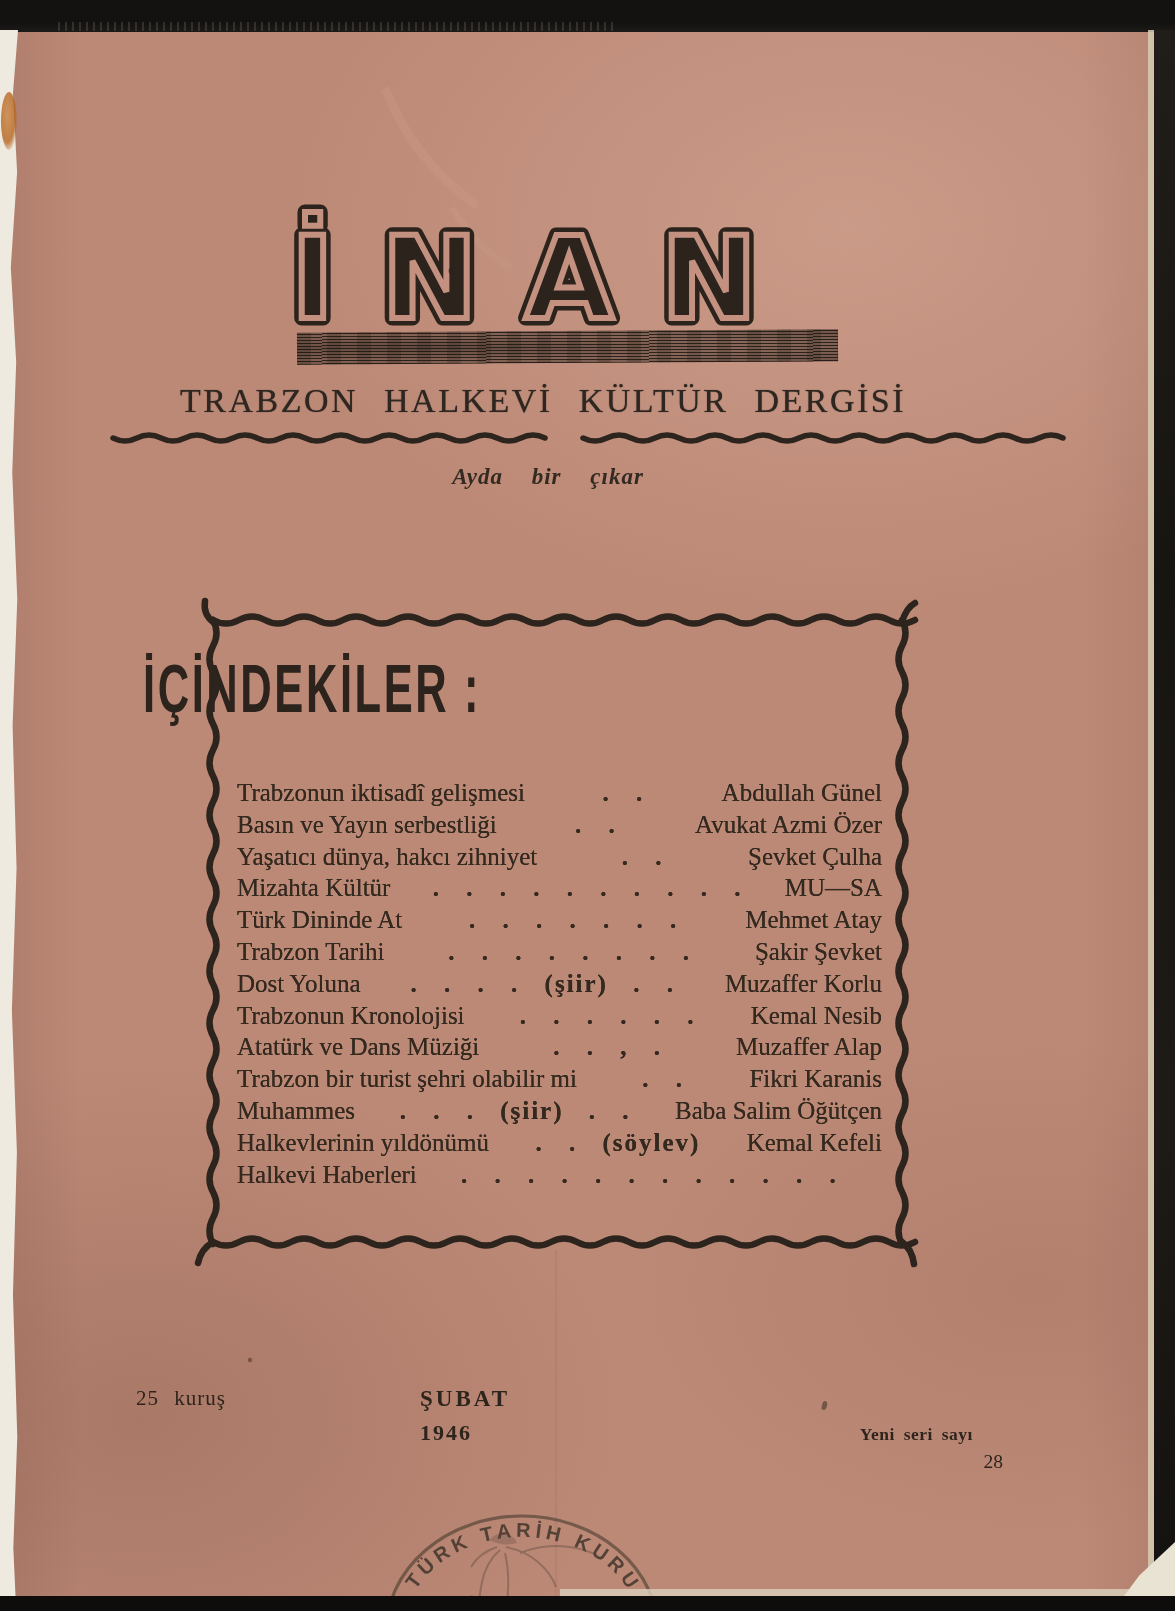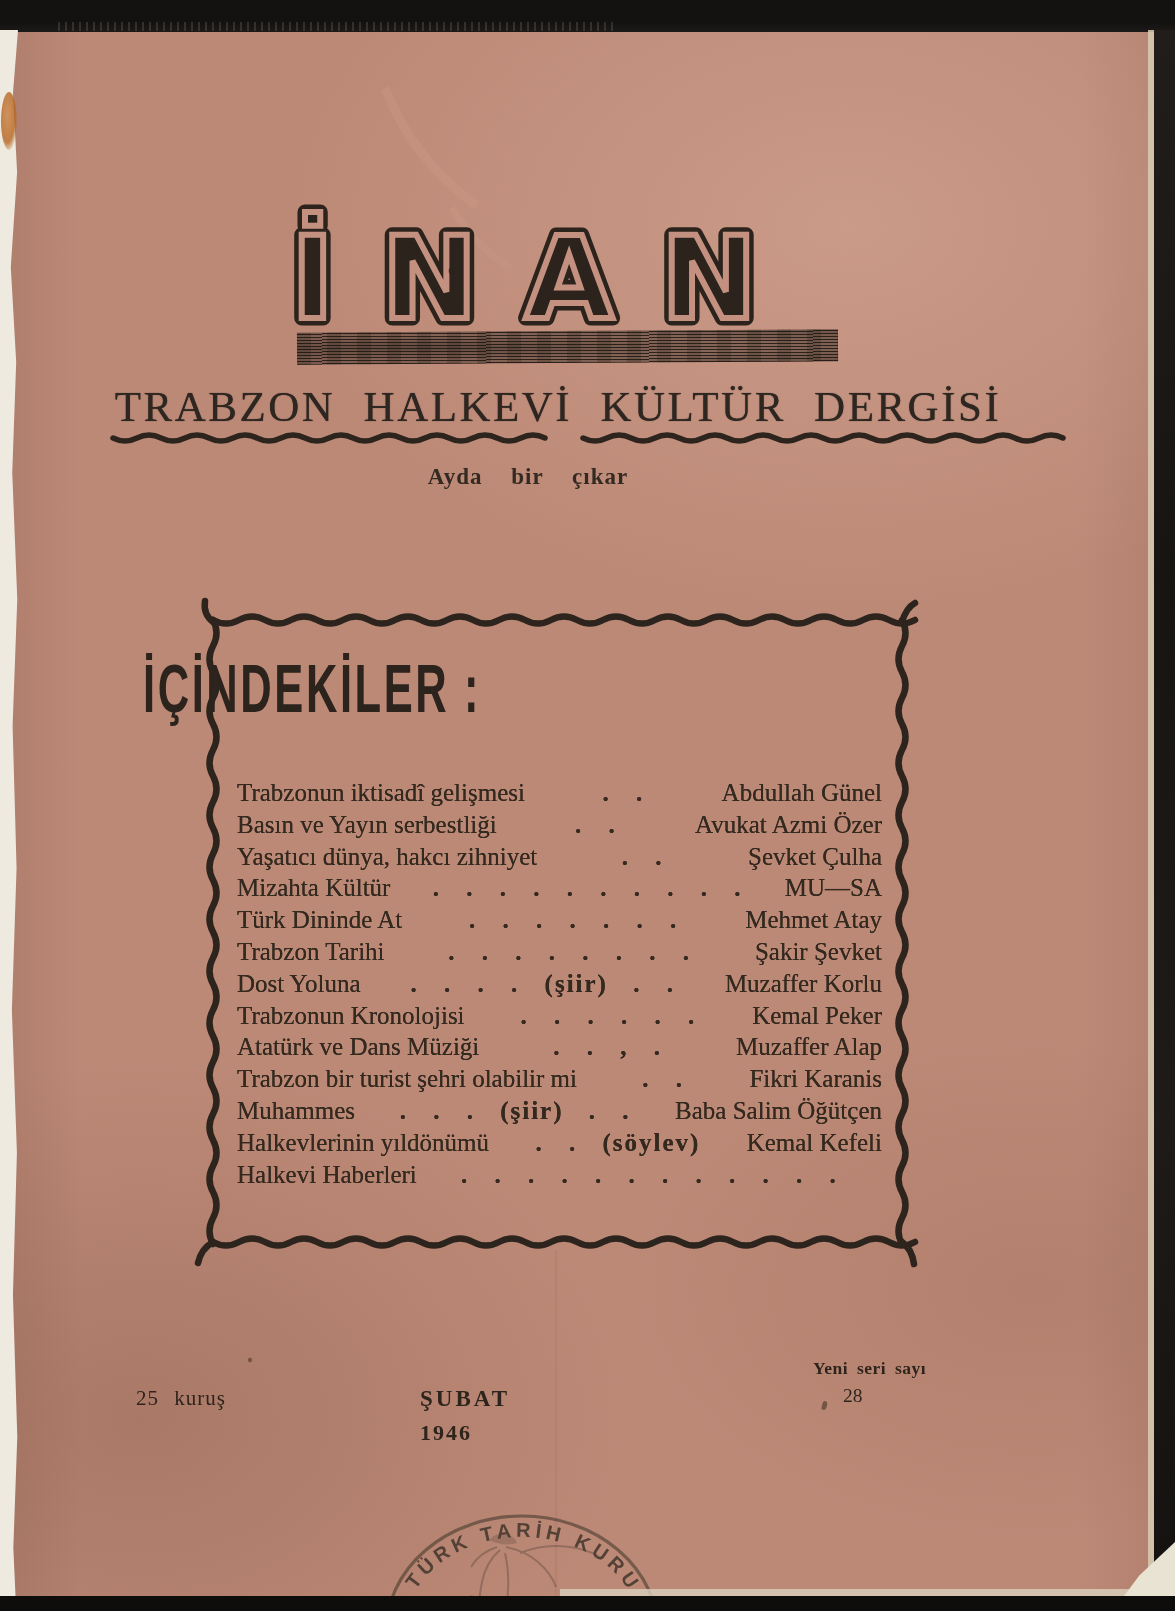--- a/index.html
+++ b/index.html
@@ -29,41 +29,41 @@
       clip-path:polygon(100% 0,100% 100%,0 100%,30% 62%);}
   .crease{left:554px;top:1250px;width:4px;height:361px;z-index:2;opacity:.5;
       background:linear-gradient(90deg, rgba(92,48,32,0), rgba(92,48,32,.18), rgba(92,48,32,0));}
   
   .rule-bar{left:297px;top:331px;width:541px;height:32px;z-index:2;transform:rotate(-.35deg);
       background-color:rgba(40,32,26,.30);
       background-image:
         repeating-linear-gradient(0deg, rgba(28,22,17,.85) 0 1px, rgba(28,22,17,0) 1px 3px),
         radial-gradient(ellipse at 25% 50%, rgba(28,22,17,.40), rgba(28,22,17,.10) 55%, rgba(28,22,17,.35)),
         repeating-linear-gradient(90deg, rgba(28,22,17,.20) 0 14px, rgba(28,22,17,0) 14px 30px);}
-  .subtitle{left:58px;top:382px;width:1000px;text-align:center;z-index:2;
-      font-size:43px;letter-spacing:2.5px;word-spacing:15px;color:#2e2620;
+  .subtitle{left:43px;top:382px;width:1000px;text-align:center;z-index:2;
+      font-size:34px;letter-spacing:2.5px;word-spacing:15px;color:#2e2620;
       text-shadow:0 0 1px rgba(45,36,28,.85);}
-  .frequency{left:28px;top:464px;width:1000px;text-align:center;z-index:2;
-      font-size:23px;font-weight:700;word-spacing:22px;letter-spacing:1px;color:#332a22;}
+  .frequency{left:48px;top:464px;width:1000px;text-align:center;z-index:2;
+      font-size:23px;font-weight:700;word-spacing:22px;letter-spacing:1px;color:#332a22;font-style:italic;}
   
   .toc-heading{left:48px;top:649px;width:1000px;text-align:left;z-index:2;}
   .toc-heading span{display:inline-block;font-family:"Liberation Sans", sans-serif;font-weight:700;
       font-size:68px;letter-spacing:4px;transform:scaleX(.64);transform-origin:center;color:#2b231c;}
   .toc-rows{left:237px;top:779px;width:645px;z-index:2;}
   .toc-row{display:flex;align-items:baseline;height:31.8px;font-size:25px;color:#33291f;
       white-space:nowrap;text-shadow:0 0 .6px rgba(45,34,24,.9);}
   .toc-title{flex:0 0 auto;}
   .toc-dots{flex:1 1 auto;text-align:center;letter-spacing:2px;word-spacing:17px;font-weight:700;overflow:hidden;}
   .toc-author{flex:0 0 auto;text-align:right;}
   
   .price{left:136px;top:1386px;font-size:21px;font-weight:400;letter-spacing:1px;word-spacing:9px;z-index:2;}
   .center-footer{left:420px;top:1386px;width:200px;text-align:left;z-index:2;}
   .month{font-size:23px;font-weight:700;letter-spacing:3px;}
   .year{font-size:22px;font-weight:700;letter-spacing:2px;margin-top:8px;}
-  .series{left:813px;top:1358px;width:160px;text-align:left;z-index:2;}
+  .series{left:813px;top:1424px;width:160px;text-align:right;z-index:2;}
   .series-label{font-size:17.5px;font-weight:700;letter-spacing:.5px;word-spacing:4px;}
   .series-number{font-size:19.5px;font-weight:400;margin-top:6px;transform:translateX(30px);}
   .ink-mark{left:822px;top:1401px;width:5px;height:9px;border-radius:40% 60% 60% 40%;
       background:#3a2f25;opacity:.55;transform:rotate(14deg);z-index:2;}
   .overlay{left:0;top:0;z-index:3;pointer-events:none;}
 </style>
 </head>
 <body>
 
 <div class="page">
@@ -158,21 +158,21 @@
       <span class="toc-author">Şakir Şevket</span>
     </div>
     <div class="toc-row">
       <span class="toc-title">Dost Yoluna</span>
       <span class="toc-dots">. . . . (şiir) . .</span>
       <span class="toc-author">Muzaffer Korlu</span>
     </div>
     <div class="toc-row">
       <span class="toc-title">Trabzonun Kronolojisi</span>
       <span class="toc-dots">. . . . . .</span>
-      <span class="toc-author">Kemal Peker</span>
+      <span class="toc-author">Kemal Nesib</span>
     </div>
     <div class="toc-row">
       <span class="toc-title">Atatürk ve Dans Müziği</span>
       <span class="toc-dots">. . , .</span>
       <span class="toc-author">Muzaffer Alap</span>
     </div>
     <div class="toc-row">
       <span class="toc-title">Trabzon bir turist şehri olabilir mi</span>
       <span class="toc-dots">. .</span>
       <span class="toc-author">Fikri Karanis</span>

